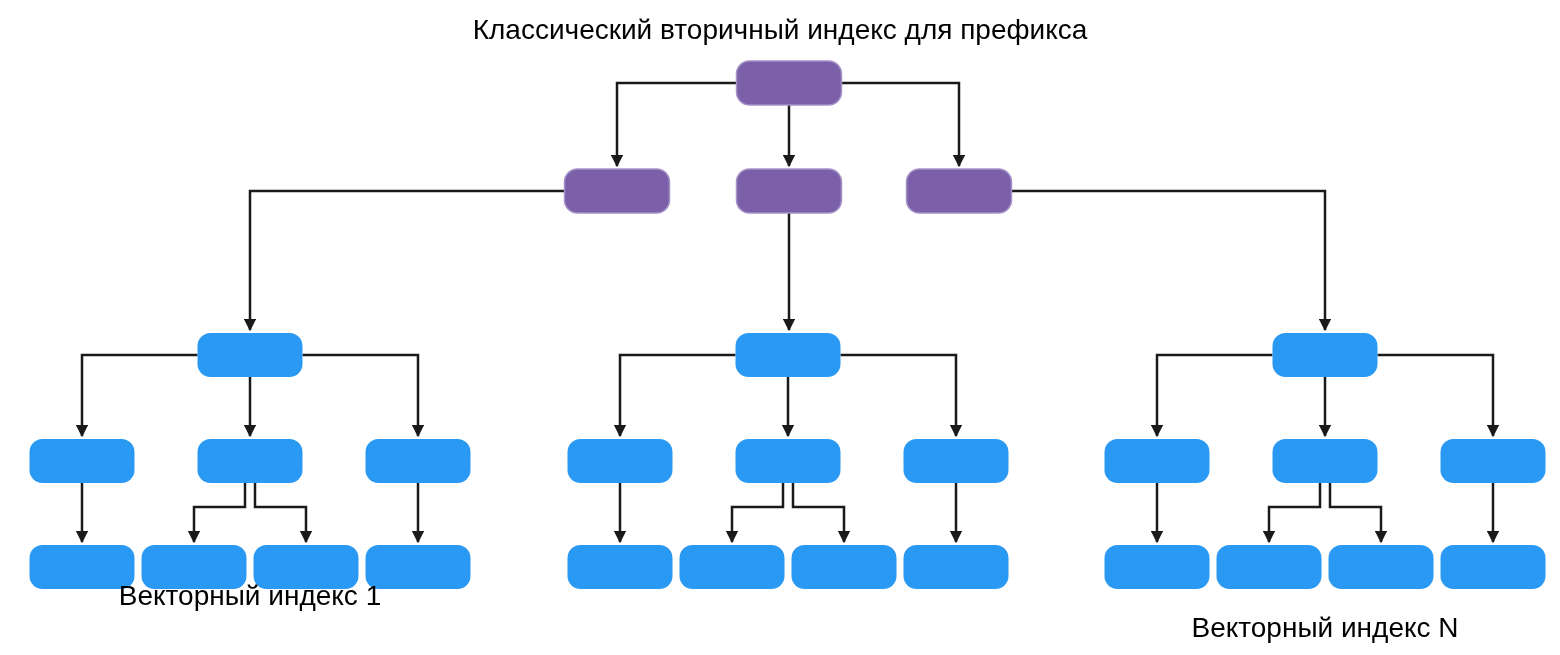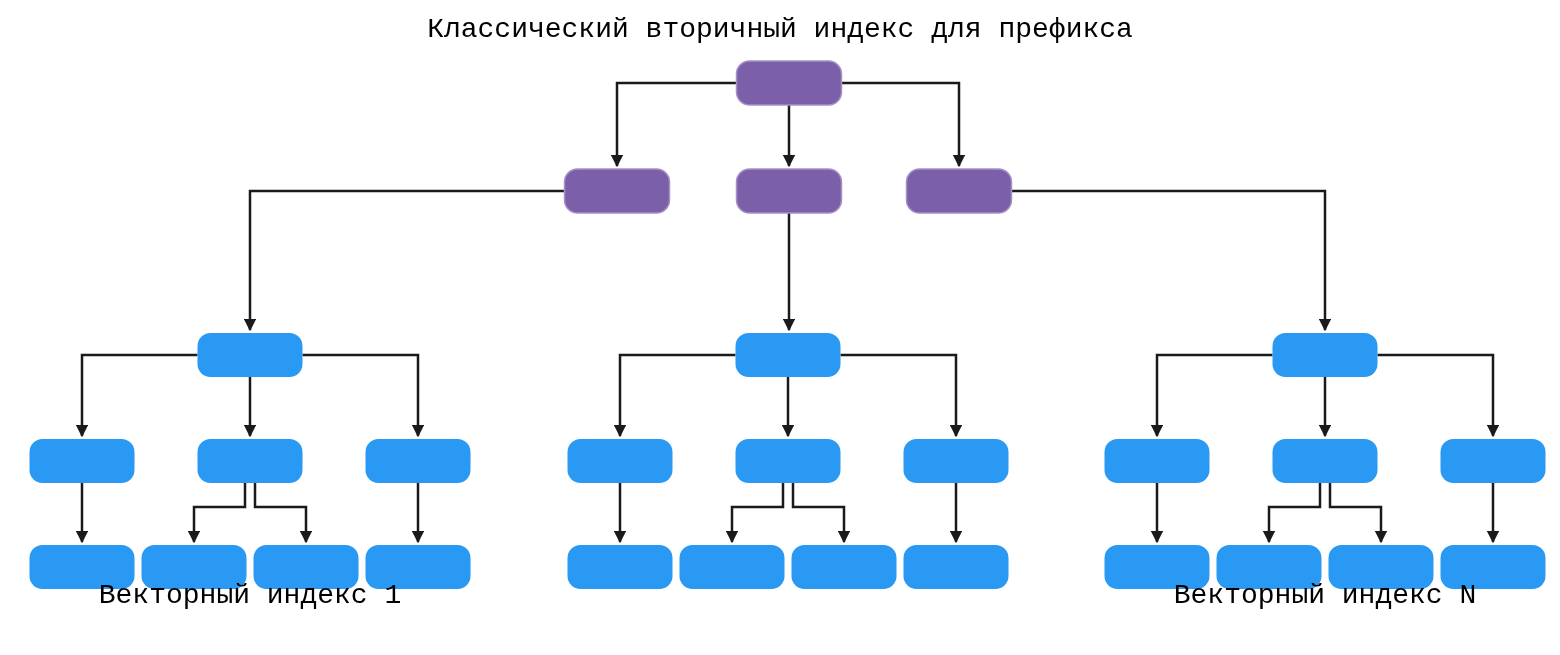--- a/index.html
+++ b/index.html
@@ -1,29 +1,29 @@
 <!DOCTYPE html>
 <html><head>
 <meta charset="utf-8">
 <style>
   html,body{margin:0;padding:0;background:#fff;}
   .canvas{
     position:relative;width:1560px;height:655px;background:#fff;
-    font-family:Liberation Mono, monospace;overflow:hidden;
+    font-family:Liberation Sans, sans-serif;overflow:hidden;
   }
   .title{
     position:absolute;top:14px;left:0;right:0;text-align:center;
     font-size:28px;line-height:32px;color:#000;white-space:nowrap;
   }
   .label{
     position:absolute;top:580px;width:400px;text-align:center;
     font-size:28px;line-height:32px;color:#000;white-space:nowrap;
   }
   .label-1{left:50px;}
-  .label-n{left:1125px;}
+  .label-n{left:1125px;margin-top:32px;}
   svg.tree{position:absolute;left:0;top:0;}
 </style>
 </head>
 <body>
 
 <div class="canvas" style="background: rgb(255, 255, 255);">
   <div class="title" style="color: rgb(0, 0, 0);">Классический вторичный индекс для префикса</div>
 
   <svg id="tree-svg" class="tree" width="1560" height="655" viewBox="0 0 1560 655">
     <defs>

